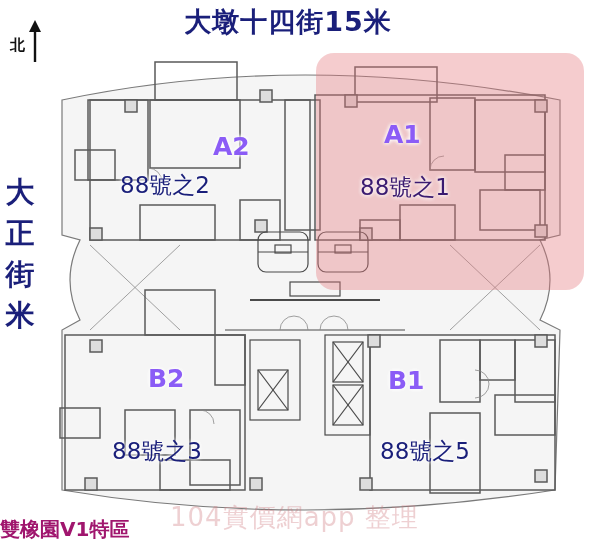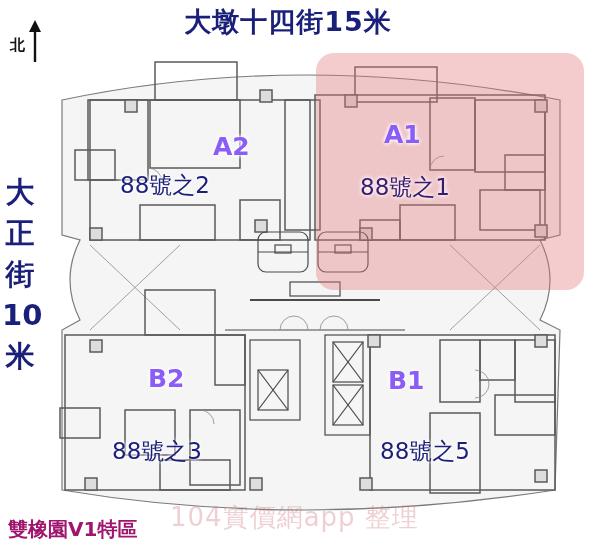--- a/index.html
+++ b/index.html
@@ -10,21 +10,21 @@
                 color:#1a1f7a; letter-spacing:1px; }
   .street-left { left:2px; top:172px; width:36px; text-align:center; font-size:29px; font-weight:bold;
                  color:#1a1f7a; line-height:41px; }
   .north { left:10px; top:20px; width:40px; height:44px; }
   .north-label { position:absolute; left:0; top:16px; font-size:15px; font-weight:bold; color:#111; }
   .north-arrow { position:absolute; left:19px; top:0; }
   .plan { left:40px; top:50px; width:560px; height:470px; }
   .unit-code { font-size:25px; font-weight:bold; color:#8b5cf6; text-shadow:0 0 4px #fff,0 0 4px #fff; }
   .unit-addr { font-size:23px; color:#1a1f7a; text-shadow:0 0 4px #fff,0 0 4px #fff; white-space:nowrap; }
   .unit-addr.a1 { color:#3a1a70; }
-  .project { left:8px; top:516px; font-size:20px; font-weight:bold; color:#a0166e; white-space:nowrap; }
+  .project { left:0; top:516px; font-size:20px; font-weight:bold; color:#a0166e; white-space:nowrap; }
   .watermark { left:170px; top:500px; font-size:26px; font-weight:normal; color:rgba(205,120,125,0.35);
                white-space:nowrap; letter-spacing:1px; }
   .highlight { left:316px; top:53px; width:268px; height:237px; border-radius:18px;
                background:rgba(230,120,125,0.38); }
 </style>
 </head>
 <body>
 
 <div class="abs north">
   <span class="north-label">北</span>
@@ -33,21 +33,20 @@
     <rect x="4.8" y="10" width="2.4" height="32" fill="#111"></rect>
   </svg>
 </div>
 
 <div class="abs street-top">大墩十四街15米</div>
 
 <div class="abs street-left">
   <div>大</div>
   <div>正</div>
   <div>街</div>
-  <div>10</div>
   <div>米</div>
 </div>
 
 <svg class="abs plan" width="560" height="470" viewBox="40 50 560 470">
   <g fill="#f4f4f4" stroke="#7a7a7a" stroke-width="1.2">
 
     <path d="M62,100 Q300,50 560,100 L560,235 L540,240 Q560,280 540,320 L560,330 L555,490 Q300,530 62,490 L62,330 L80,320 Q60,280 80,240 L62,235 Z" fill="#f5f5f5"></path>
   </g>
 
   <g fill="none" stroke="#5a5a5a" stroke-width="1.5">

